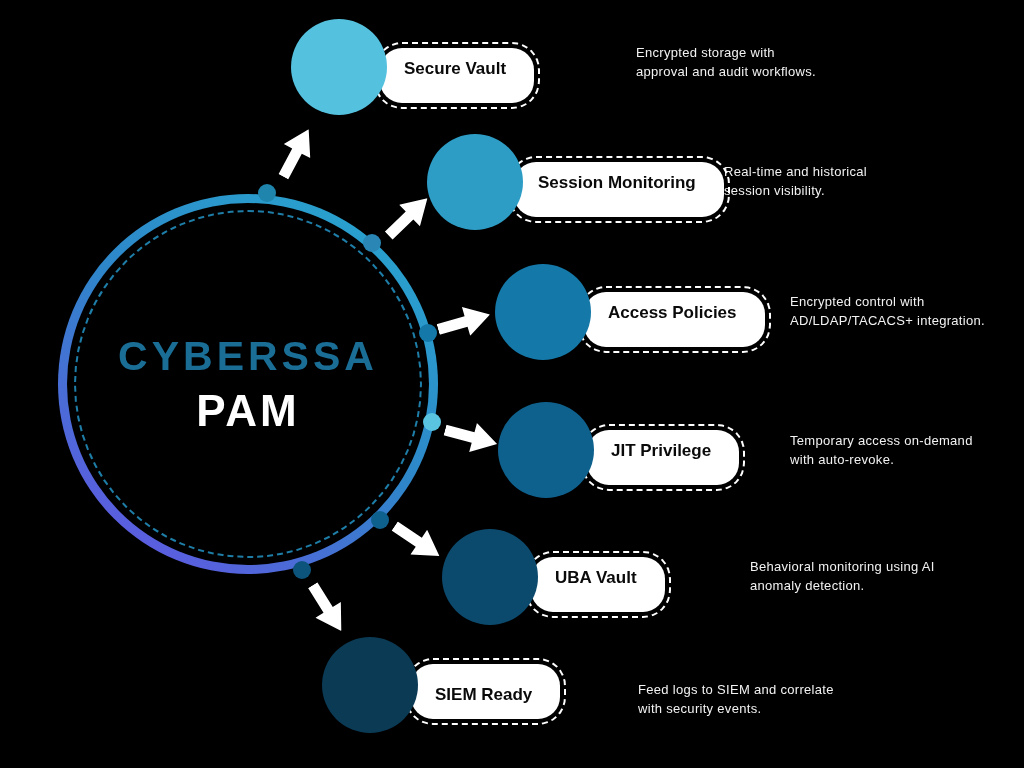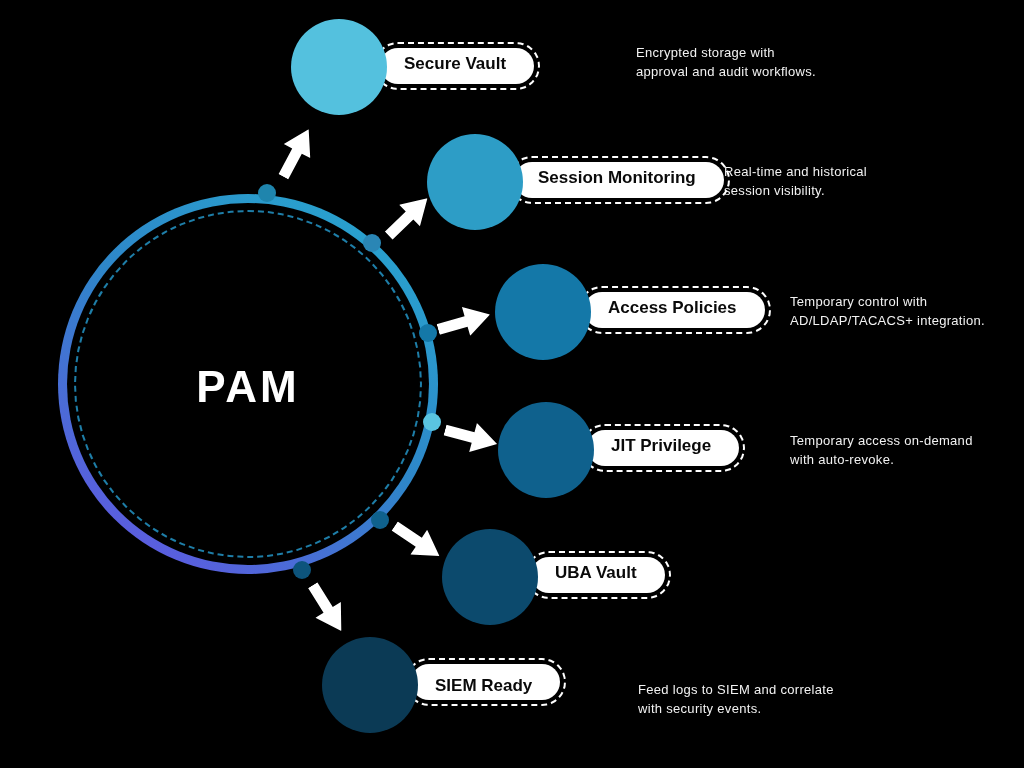--- a/index.html
+++ b/index.html
@@ -84,26 +84,26 @@
 
   
   .item-circle {
     position: absolute;
     width: 96px; height: 96px;
     border-radius: 50%;
     z-index: 6;
   }
   .pill {
     position: absolute;
-    height: 36px;
+    height: 55px;
     background: #ffffff;
     border-radius: 22px;
     display: flex;
     align-items: center;
-    padding: 0 28px 4px 24px;
+    padding: 0 28px 14px 24px;
     z-index: 3;
   }
   .pill::after {
     content: "";
     position: absolute;
     inset: -6px;
     border: 2px dashed #ffffff;
     border-radius: 28px;
     pointer-events: none;
   }
@@ -149,20 +149,21 @@
 </style>
 </head>
 <body>
 
 <div class="canvas">
 
   <div class="main-circle">
     <div class="main-circle-inner">
       <div class="main-circle-dashed"></div>
       <div class="brand-block">
+        <div class="brand-name">CYBERSSA</div>
         <div class="product-name">PAM</div>
       </div>
     </div>
   </div>
 
   <div class="ring-dot dot-1" style="background-color: rgb(31, 133, 173);"></div>
   <div class="ring-dot dot-2" style="background-color: rgb(42, 134, 181);"></div>
   <div class="ring-dot dot-3" style="background-color: rgb(20, 120, 168);"></div>
   <div class="ring-dot dot-4" style="background-color: rgb(90, 196, 224);"></div>
   <div class="ring-dot dot-5" style="background-color: rgb(15, 97, 141);"></div>
@@ -186,34 +187,36 @@
   <div class="pill p-2">
     <span class="pill-title">Session Monitoring</span>
   </div>
   <div class="desc d-2">Real-time and historical
 session visibility.</div>
 
   <div class="item-circle c-3" style="background-color: rgb(20, 120, 168);"></div>
   <div class="pill p-3">
     <span class="pill-title">Access Policies</span>
   </div>
-  <div class="desc d-3">Temporary control with
+  <div class="desc d-3">Encrypted control with
 AD/LDAP/TACACS+ integration.</div>
 
   <div class="item-circle c-4" style="background-color: rgb(15, 97, 141);"></div>
   <div class="pill p-4">
     <span class="pill-title">JIT Privilege</span>
   </div>
   <div class="desc d-4">Temporary access on-demand
 with auto-revoke.</div>
 
   <div class="item-circle c-5" style="background-color: rgb(12, 74, 109);"></div>
   <div class="pill p-5">
     <span class="pill-title">UBA Vault</span>
   </div>
+  <div class="desc d-5">Behavioral monitoring using AI
+anomaly detection.</div>
 
   <div class="item-circle c-6" style="background-color: rgb(11, 58, 85);"></div>
   <div class="pill p-6">
     <span class="pill-title">SIEM Ready</span>
   </div>
   <div class="desc d-6">Feed logs to SIEM and correlate
 with security events.</div>
 
 </div>
 

